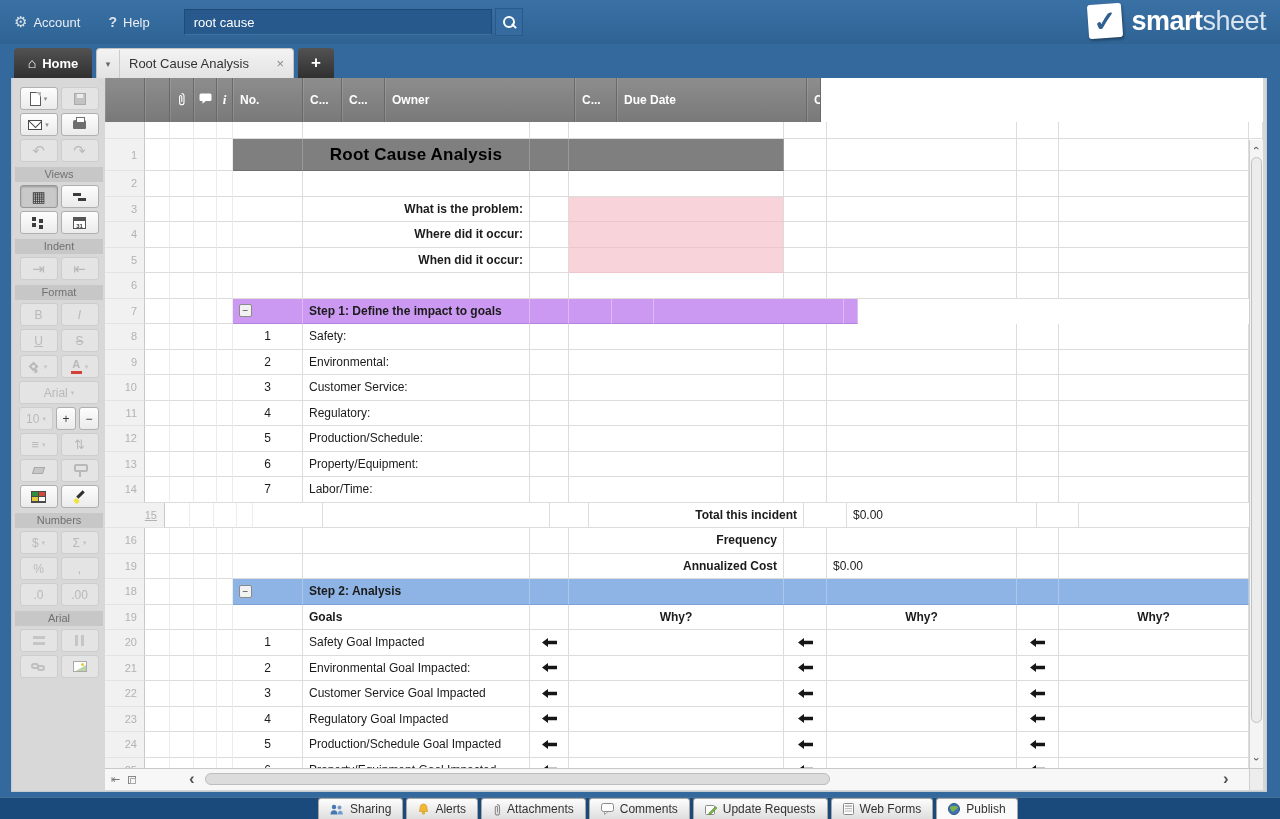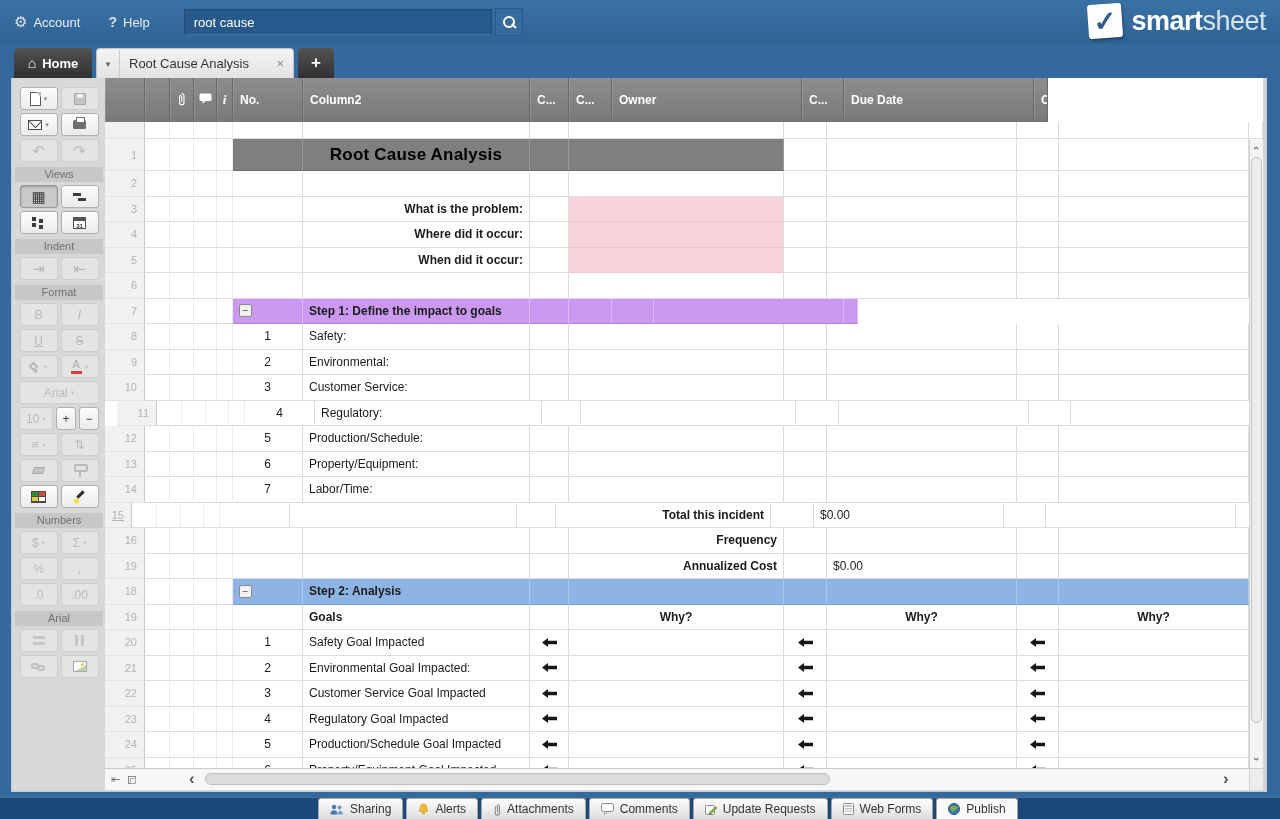--- a/index.html
+++ b/index.html
@@ -368,21 +368,20 @@
       <div class="hc icon" style="width: 23px;">
         <span><svg width="13" height="11">
             <rect x="0.5" y="0.5" width="12" height="7.5" rx="1.5" fill="#fff"></rect>
             <path d="M3.5 8 L3.5 10.8 L6.8 8 Z" fill="#fff"></path>
           </svg></span>
       </div>
       <div class="hc icon" style="width: 16px;">
         <span class="info-i">i</span>
       </div>
       <div class="hc" style="width: 70px;">No.</div>
-      <div class="hc" style="width: 227px;">Column2</div>
       <div class="hc" style="width: 39px;">C...</div>
       <div class="hc" style="width: 43px;">C...</div>
       <div class="hc" style="width: 190px;">Owner</div>
       <div class="hc" style="width: 42px;">C...</div>
       <div class="hc" style="width: 190px;">Due Date</div>
       <div class="hc" style="width: 14px;">C</div>
     </div>
   <div class="rows" id="rows">
       <div class="r" style="height: 17px;">
         <div class="c gut" style="width: 40px;"></div>
@@ -576,21 +575,21 @@
         </div>
         <div class="c" style="width: 39px;"></div>
         <div class="c" style="width: 215px;"></div>
         <div class="c" style="width: 43px;"></div>
         <div class="c" style="width: 190px;"></div>
         <div class="c" style="width: 42px;"></div>
         <div class="c" style="width: 190px;"></div>
         <div class="c" style="width: 14px;"></div>
       </div>
       <div class="r" style="height: 25.5px;">
-        <div class="c gut" style="width: 40px; margin-left: 12px;">11</div>
+        <div class="c gut" style="width: 40px;">11</div>
         <div class="c nar" style="width: 25px;"></div>
         <div class="c nar" style="width: 24px;"></div>
         <div class="c nar" style="width: 23px;"></div>
         <div class="c nar" style="width: 16px;"></div>
         <div class="c ctr" style="width: 70px;">
           <span>4</span>
         </div>
         <div class="c" style="width: 227px;">
           <span>Regulatory:</span>
         </div>
@@ -656,21 +655,21 @@
         </div>
         <div class="c" style="width: 39px;"></div>
         <div class="c" style="width: 215px;"></div>
         <div class="c" style="width: 43px;"></div>
         <div class="c" style="width: 190px;"></div>
         <div class="c" style="width: 42px;"></div>
         <div class="c" style="width: 190px;"></div>
         <div class="c" style="width: 14px;"></div>
       </div>
       <div class="r" style="height: 25.5px;">
-        <div class="c gut" style="width: 27px; text-decoration: underline;">15</div>
+        <div class="c gut" style="width: 60px; text-decoration: underline;">15</div>
         <div class="c nar" style="width: 25px;"></div>
         <div class="c nar" style="width: 24px;"></div>
         <div class="c nar" style="width: 23px;"></div>
         <div class="c nar" style="width: 16px;"></div>
         <div class="c" style="width: 70px;"></div>
         <div class="c" style="width: 227px;"></div>
         <div class="c" style="width: 39px;"></div>
         <div class="c bld rgt" style="width: 215px;">
           <span>Total this incident</span>
         </div>

